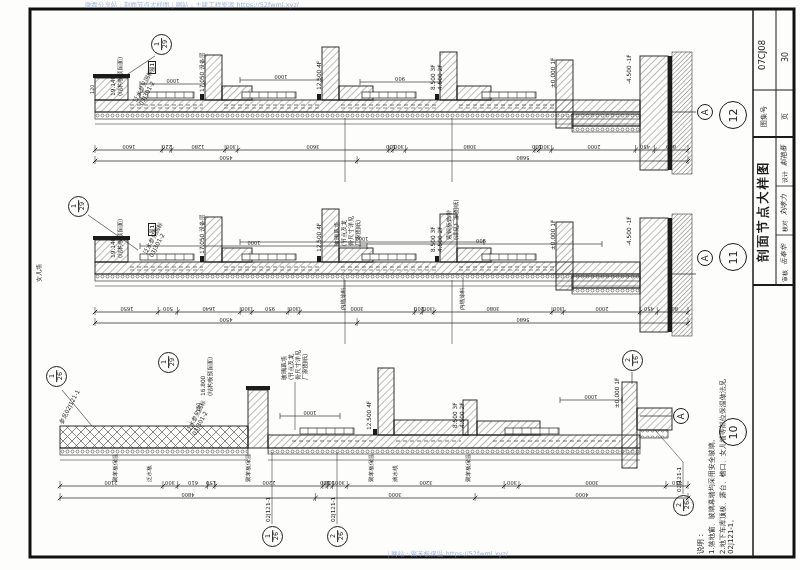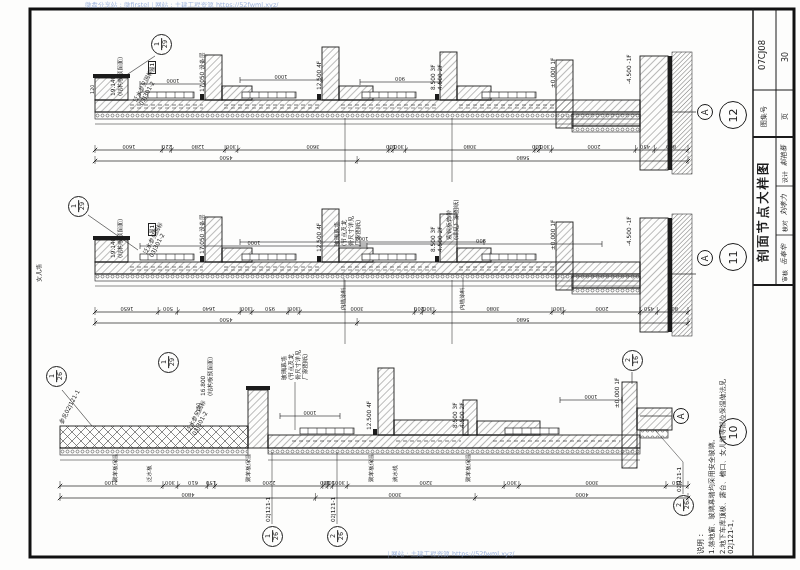--- a/index.html
+++ b/index.html
@@ -394,22 +394,22 @@
       <div class="t" style="left: 325.221px; top: 481.5px; font-size: 5.2px; transform-origin: 50% 50%; transform: translate(-50%, -50%) rotate(180deg);">100</div>
       <div class="t" style="left: 330.123px; top: 481.5px; font-size: 5.2px; transform-origin: 50% 50%; transform: translate(-50%, -50%) rotate(180deg);">100</div>
       <div class="t" style="left: 339.928px; top: 481.5px; font-size: 5.2px; transform-origin: 50% 50%; transform: translate(-50%, -50%) rotate(180deg);">300</div>
       <div class="t" style="left: 425.721px; top: 481.5px; font-size: 5.2px; transform-origin: 50% 50%; transform: translate(-50%, -50%) rotate(180deg);">3200</div>
       <div class="t" style="left: 511.513px; top: 481.5px; font-size: 5.2px; transform-origin: 50% 50%; transform: translate(-50%, -50%) rotate(180deg);">300</div>
       <div class="t" style="left: 592.403px; top: 481.5px; font-size: 5.2px; transform-origin: 50% 50%; transform: translate(-50%, -50%) rotate(180deg);">3000</div>
       <div class="t" style="left: 676.97px; top: 481.5px; font-size: 5.2px; transform-origin: 50% 50%; transform: translate(-50%, -50%) rotate(180deg);">450</div>
       <div class="t" style="left: 187.729px; top: 493.5px; font-size: 5.2px; transform-origin: 50% 50%; transform: translate(-50%, -50%) rotate(180deg);">4800</div>
       <div class="t" style="left: 395.288px; top: 493.5px; font-size: 5.2px; transform-origin: 50% 50%; transform: translate(-50%, -50%) rotate(180deg);">3000</div>
       <div class="t" style="left: 581.559px; top: 493.5px; font-size: 5.2px; transform-origin: 50% 50%; transform: translate(-50%, -50%) rotate(180deg);">4000</div>
-      <div class="wm" style="left: 85px; top: 1px; font-size: 6.5px;">微盘分享站：微firstel｜网站：土建工程资源 https://52fwml.xyz/</div>
-      <div class="wm" style="left: 385px; top: 550px; font-size: 6.5px;">｜网站：土建工程资源 https://52fwml.xyz/</div>
+      <div class="wm" style="left: 85px; top: 1px; font-size: 6.5px;">微盘分享站：剖面节点大样图｜网站：土建工程资源 https://52fwml.xyz/</div>
+      <div class="wm" style="left: 385px; top: 550px; font-size: 6.5px;">｜网站：聚苯板保温 https://52fwml.xyz/</div>
       <div class="t" style="left: 758px; top: 70px; font-size: 8.5px; transform: rotate(-90deg);">07CJ08</div>
       <div class="t" style="left: 760px; top: 127px; font-size: 7px; transform: rotate(-90deg);">图集号</div>
       <div class="t" style="left: 781px; top: 62px; font-size: 8px; transform: rotate(-90deg);">30</div>
       <div class="t" style="left: 781px; top: 120px; font-size: 7px; transform: rotate(-90deg);">页</div>
       <div class="t" style="left: 756px; top: 262px; font-size: 12.5px; font-weight: bold; letter-spacing: 2px; transform: rotate(-90deg);">剖面节点大样图</div>
       <div class="t" style="left: 782px; top: 183px; font-size: 6px; transform: rotate(-90deg);">设计</div>
       <div class="t sig" style="left: 780px; top: 166px; font-size: 7px; transform: rotate(-90deg);">郝艳慕</div>
       <div class="t" style="left: 782px; top: 232px; font-size: 6px; transform: rotate(-90deg);">校对</div>
       <div class="t sig" style="left: 780px; top: 215px; font-size: 7px; transform: rotate(-90deg);">刘孝力</div>
       <div class="t" style="left: 782px; top: 282px; font-size: 6px; transform: rotate(-90deg);">审核</div>

